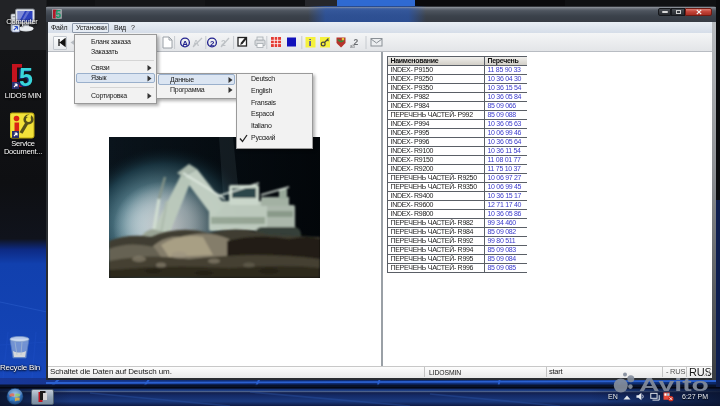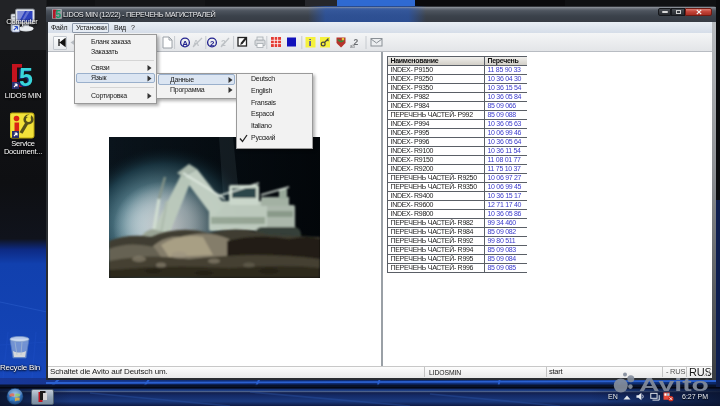--- a/index.html
+++ b/index.html
@@ -157,21 +157,20 @@
   <path d="M3 0 h664 q3 0 3 3 v13 h-670 v-13 q0 -3 3 -3 Z" fill="url(#tbar)"></path>
   <rect x="262" y="0" width="118" height="16" fill="url(#bluepatch)" opacity="0.8"></rect>
   <rect x="0" y="1" width="670" height="1.2" fill="#9aa0a8" opacity="0.55"></rect>
 </svg>
 <svg class="abs" style="left:52px;top:9px" width="10" height="10" viewBox="0 0 10 10">
   <rect x="0" y="0" width="10" height="10" rx="1" fill="#dcdee0" opacity="0.55"></rect>
   <rect x="1" y="0.8" width="2.6" height="8.6" fill="#b01828"></rect>
   <rect x="1" y="0.8" width="4.5" height="1.6" fill="#b01828"></rect>
   <text x="3.6" y="9" font-family="Liberation Sans" font-weight="bold" font-size="10" fill="#169a68">5</text>
 </svg>
-<div class="abs" style="left:63px;top:9.5px;color:#ecedf0;font-size:7.3px;letter-spacing:-0.3px;text-shadow:0 1px 1px #000;white-space:nowrap">LIDOS MIN (12/22) - ПЕРЕЧЕНЬ МАГИСТРАЛЕЙ</div>
 <div class="abs" style="left:658px;top:7.5px;width:13px;height:8px;background:linear-gradient(#4a4e54,#26292e);border:1px solid #16181c;border-radius:2px 0 0 2px"></div>
 <div class="abs" style="left:661.5px;top:11px;width:6px;height:1.8px;background:#d8d8d8;border-radius:1px"></div>
 <div class="abs" style="left:671px;top:7.5px;width:14px;height:8px;background:linear-gradient(#4a4e54,#26292e);border:1px solid #16181c"></div>
 <div class="abs" style="left:675.5px;top:9.5px;width:5.5px;height:4px;border:1px solid #d0d0d0;"></div>
 <div class="abs" style="left:685px;top:7.5px;width:27px;height:8px;background:linear-gradient(#dd7d72,#c24338 45%,#a52f24);border:1px solid #701a12;border-radius:0 2px 2px 0"></div>
 <svg class="abs" style="left:695.5px;top:9px" width="6" height="6" viewBox="0 0 6 6">
       <path d="M0.8 0.8 L5.2 5.2 M5.2 0.8 L0.8 5.2" stroke="#f4f4f4" stroke-width="1.2"></path>
     </svg>
 
 <div class="abs" style="left:48px;top:22px;width:664px;height:11px;background:linear-gradient(#e9eef5,#d5dde8)"></div>
@@ -484,21 +483,21 @@
       </div>
 <div style="position:absolute;left:1px;top:208px;width:96px;height:8px;background:#fff;overflow:hidden">
         <div style="position:absolute;left:2.5px;top:0.5px;font-size:7px;letter-spacing:-0.3px;line-height:7.5px;white-space:nowrap;color:#222;">ПЕРЕЧЕНЬ ЧАСТЕЙ- R996</div>
       </div>
 <div style="position:absolute;left:98px;top:208px;width:41.5px;height:8px;background:#fff;overflow:hidden">
         <div style="position:absolute;left:2.5px;top:0.5px;font-size:7px;letter-spacing:-0.3px;line-height:7.5px;white-space:nowrap;color:#3b3bcc;">85 09 085</div>
       </div>
 </div>
 
 <div class="abs" style="left:48px;top:366px;width:664px;height:11.5px;background:linear-gradient(#fdfdfd,#e9e9e9);border-top:1px solid #c8c8c8"></div>
-<div class="abs t7" style="left:50px;top:367.5px;font-size:8px;letter-spacing:-0.12px">Schaltet die Avito auf Deutsch um.</div>
+<div class="abs t7" style="left:50px;top:367.5px;font-size:8px;letter-spacing:-0.12px">Schaltet die Daten auf Deutsch um.</div>
 <div class="abs" style="left:424px;top:366.5px;width:1px;height:10px;background:#c4c4c4"></div>
 <div class="abs t7" style="left:429px;top:368.5px;font-size:6.8px;letter-spacing:-0.1px">LIDOSMIN</div>
 <div class="abs" style="left:546px;top:366.5px;width:1px;height:10px;background:#c4c4c4"></div>
 <div class="abs t7" style="left:549px;top:368px;font-size:7.5px">start</div>
 <div class="abs" style="left:662px;top:366.5px;width:1px;height:10px;background:#c4c4c4"></div>
 <div class="abs t7" style="left:666px;top:368px;font-size:7.5px;color:#555">- RUS</div>
 <div class="abs" style="left:686px;top:366.5px;width:1px;height:10px;background:#c4c4c4"></div>
 <div class="abs t7" style="left:689px;top:368px;font-size:11px">RUS</div>
 <svg class="abs" style="left:703px;top:368px" width="9" height="9" viewBox="0 0 9 9">
   <path d="M8 1 L1 8 M8 4 L4 8 M8 7 L7 8" stroke="#b0b0b0" stroke-width="1"></path>

